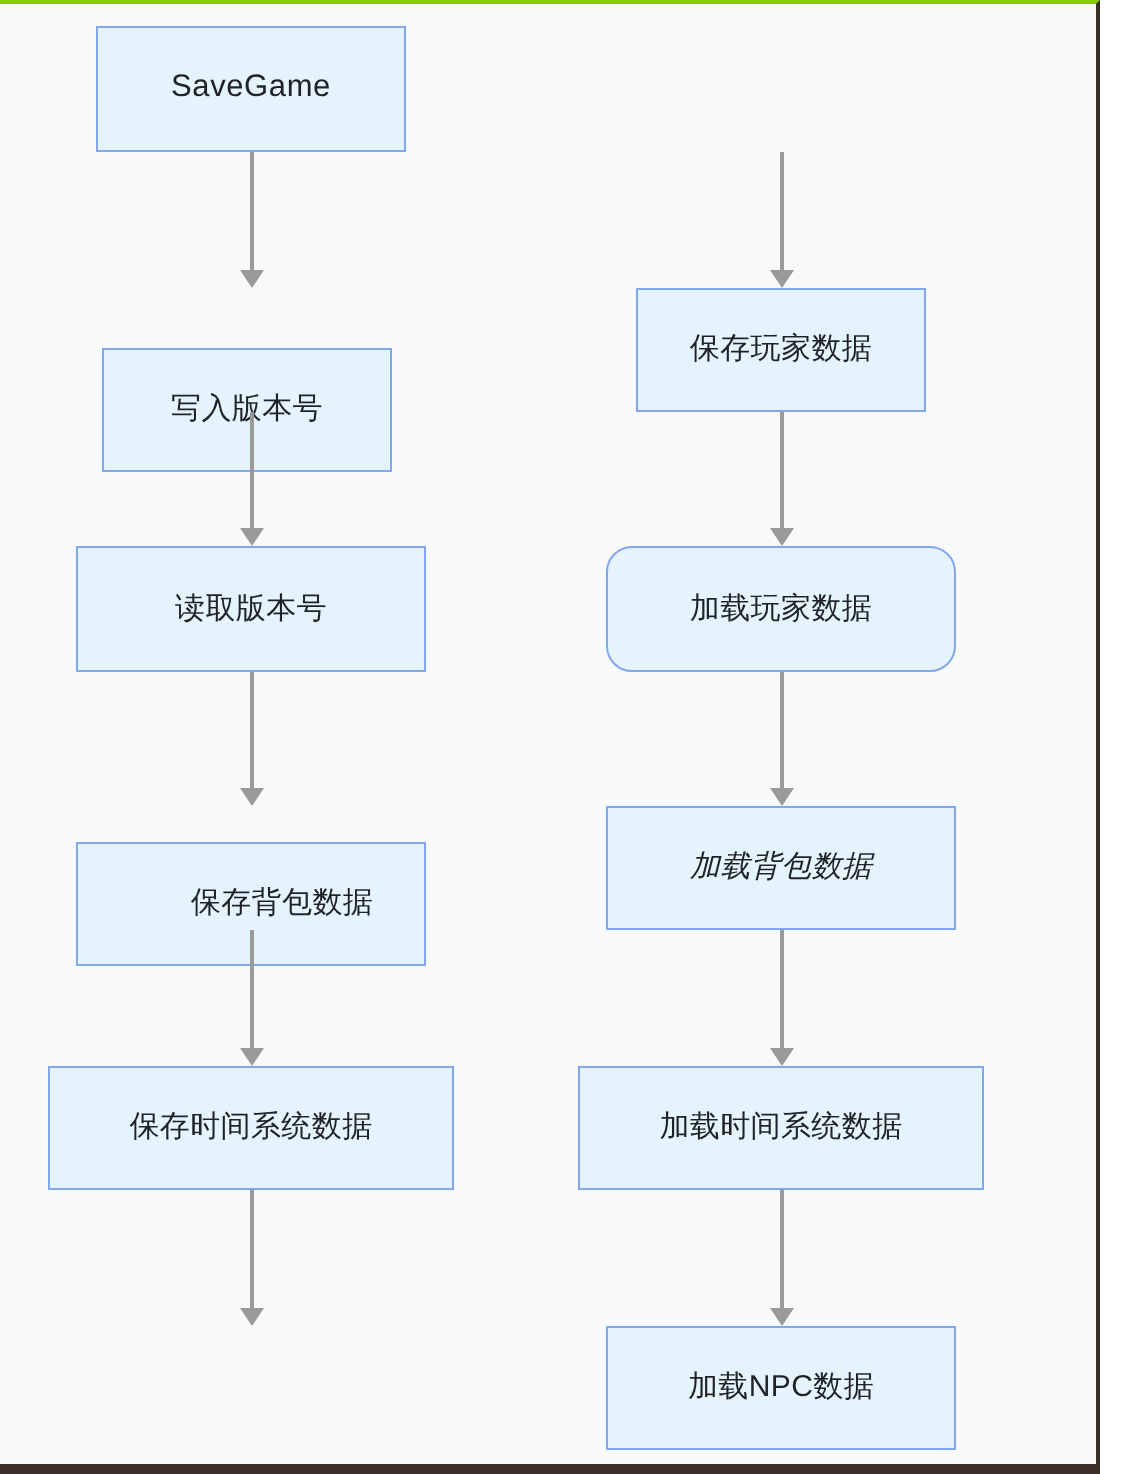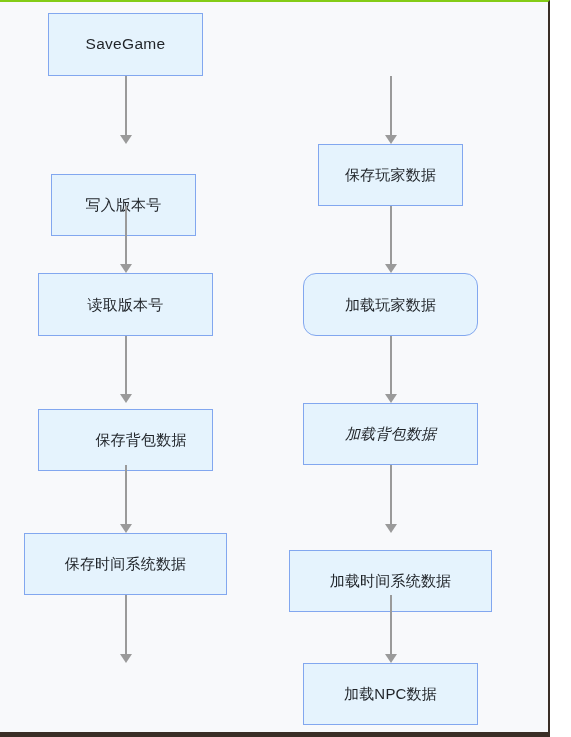--- a/index.html
+++ b/index.html
@@ -101,21 +101,21 @@
 
     <div class="node" style="left:38px; top:271px; width:175px; height:63px;">
       <span>读取版本号</span>
     </div>
 
     <div class="edge" style="left:125px; top:334px; height:67px;">
       <div class="stem" style="height:58px;"></div>
       <div class="head" style="top:58px;"></div>
     </div>
 
-    <div class="node" style="left:38px; top:407px; width:175px; height:62px;padding-left:31px;">
+    <div class="node" style="left:38px; top:419px; width:175px; height:62px;padding-left:31px;">
       <span>保存背包数据</span>
     </div>
 
     <div class="edge" style="left:125px; top:463px; height:68px;">
       <div class="stem" style="height:59px;"></div>
       <div class="head" style="top:59px;"></div>
     </div>
 
     <div class="node" style="left:24px; top:531px; width:203px; height:62px;justify-content:center;">
       <span>保存时间系统数据</span>
@@ -153,21 +153,21 @@
 
     <div class="node" style="left:303px; top:401px; width:175px; height:62px;font-style:italic;">
       <span>加载背包数据</span>
     </div>
 
     <div class="edge" style="left:390px; top:463px; height:68px;">
       <div class="stem" style="height:59px;"></div>
       <div class="head" style="top:59px;"></div>
     </div>
 
-    <div class="node" style="left:289px; top:548px; width:203px; height:62px;">
+    <div class="node" style="left:289px; top:531px; width:203px; height:62px;">
       <span>加载时间系统数据</span>
     </div>
 
     <div class="edge" style="left:390px; top:593px; height:68px;">
       <div class="stem" style="height:59px;"></div>
       <div class="head" style="top:59px;"></div>
     </div>
 
     <div class="node" style="left:303px; top:661px; width:175px; height:62px;text-align:center;">
       <span>加载NPC数据</span>

